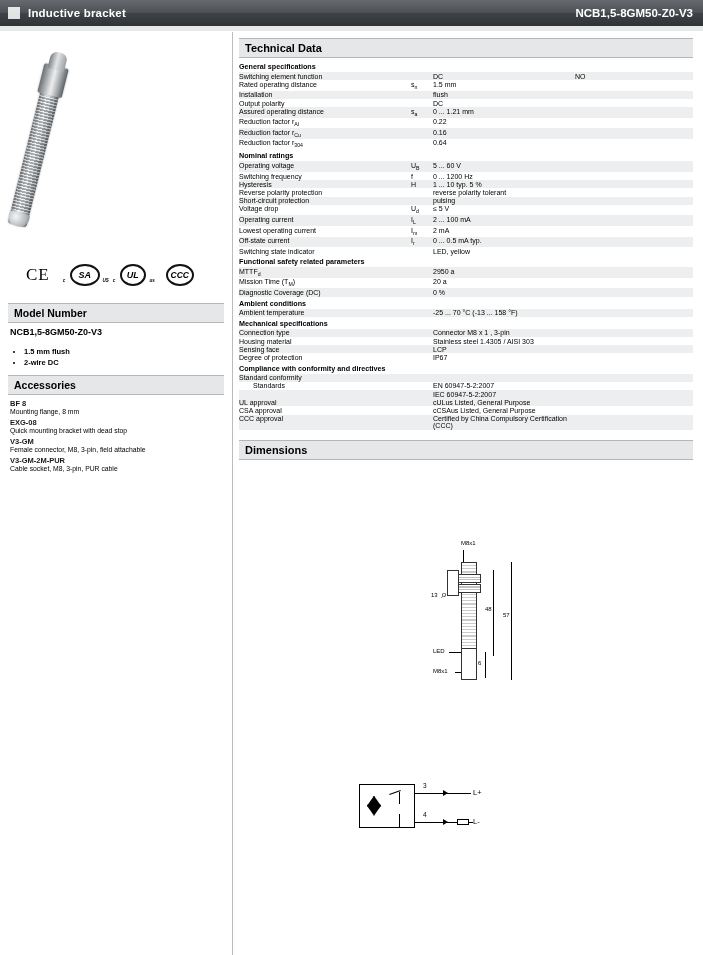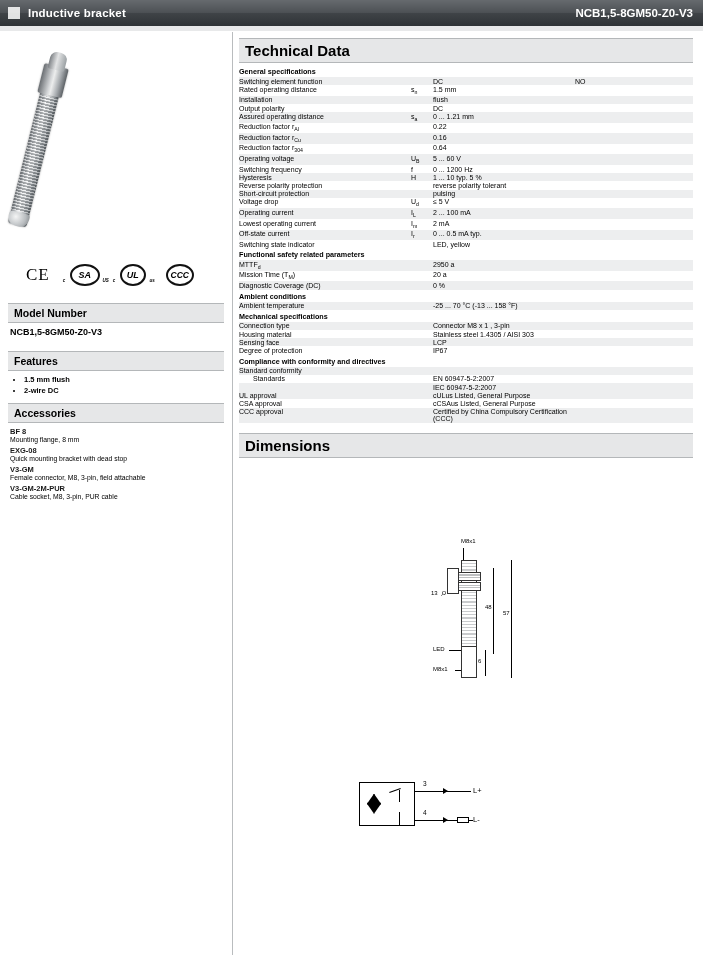--- a/index.html
+++ b/index.html
@@ -113,21 +113,21 @@
   ul.features li { font-size:7.5px; font-weight:bold; margin-bottom:2px; }
   .acc-item { margin-bottom: 3px; }
   .acc-name { font-weight:bold; font-size:7.5px; color:#1a1a1a; }
   .acc-desc { font-size:6.8px; }
 
   
   .rbar {
     background:#e6e7e8;
     border-top:1px solid #b4b7b9;
     border-bottom:1px solid #b4b7b9;
-    font-weight:bold; font-size:15px;
+    font-weight:bold; font-size:11px;
     padding: 3px 6px;
     margin-bottom: 2px;
   }
   .rbar.spaced { margin-top: 10px; }
   table.tech { width:100%; border-collapse:collapse; }
   table.tech td { padding: 0.6px 0 0.6px 0; vertical-align:top; font-size:7px; }
   tr.grp td { font-weight:bold; padding-top:2px; padding-bottom:1px; font-size:7.2px;}
   tr.alt { background:#edeeef; }
   td.c1 { width: 172px; padding-left: 8px; }
   td.c1.ind { padding-left: 14px; }
@@ -223,21 +223,20 @@
         <span class="mark-sub mark-left">c</span>
         <span>UL</span>
         <span class="mark-sub mark-right">us</span>
       </div>
       <div class="ccc-mark">CCC</div>
     </div>
 
     <div class="sec-bar">Model Number</div>
     <div class="model-number">NCB1,5-8GM50-Z0-V3</div>
 
-    <div class="sec-bar">Features</div>
     <ul class="features">
       <li>1.5 mm flush</li>
       <li>2-wire DC</li>
     </ul>
 
     <div class="sec-bar">Accessories</div>
     <div class="left-body">
       <div class="acc-item">
         <div class="acc-name">BF 8</div>
         <div class="acc-desc">Mounting flange, 8 mm</div>
@@ -305,20 +304,23 @@
             <td class="c1">Reduction factor r<sub>Cu</sub></td>
             <td class="c2"></td>
             <td class="c3">0.16</td>
             <td class="c4"></td>
           </tr>
           <tr class="">
             <td class="c1">Reduction factor r<sub>304</sub></td>
             <td class="c2"></td>
             <td class="c3">0.64</td>
             <td class="c4"></td>
+          </tr>
+          <tr class="grp">
+            <td colspan="4">Nominal ratings</td>
           </tr>
           <tr class="alt">
             <td class="c1">Operating voltage</td>
             <td class="c2">U<sub>B</sub></td>
             <td class="c3">5 ... 60 V</td>
             <td class="c4"></td>
           </tr>
           <tr class="">
             <td class="c1">Switching frequency</td>
             <td class="c2">f</td>

